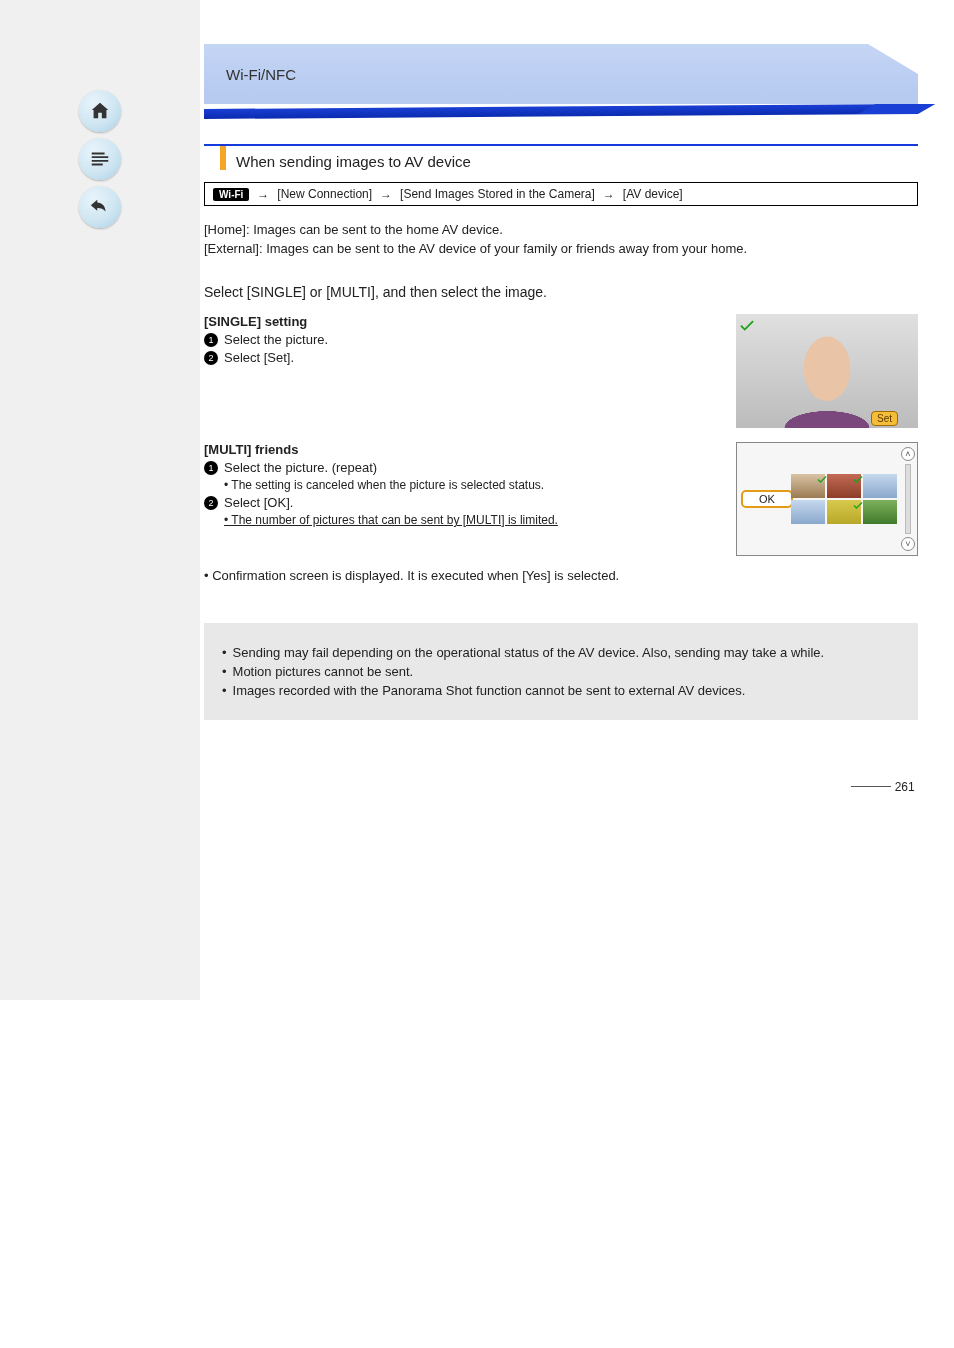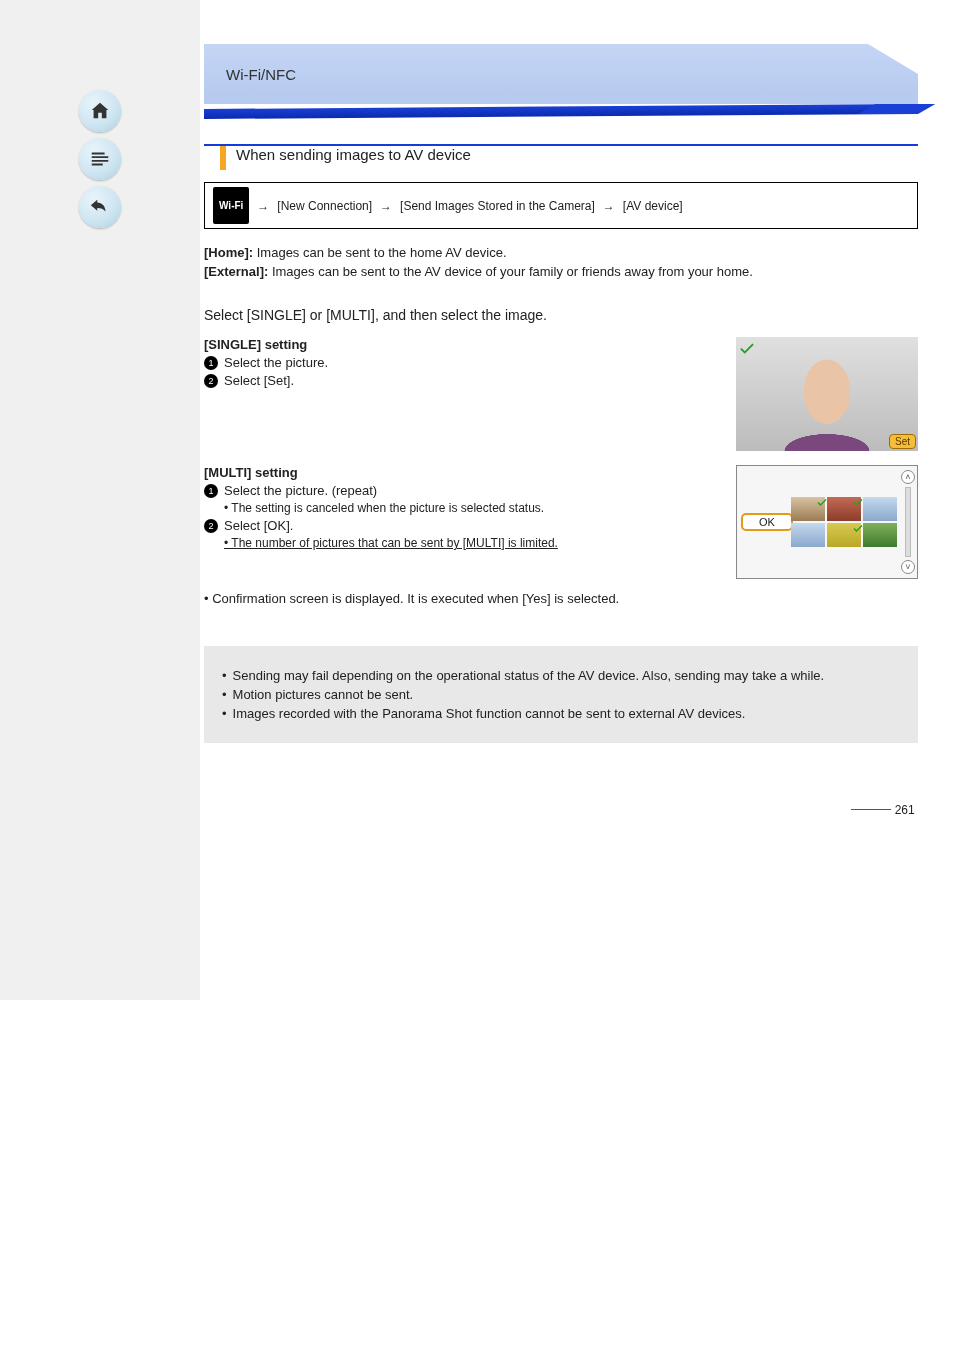--- a/index.html
+++ b/index.html
@@ -57,47 +57,47 @@
   .banner-tail-slant {
     position: absolute;
     right: 0; bottom: -10px; width: 60px; height: 10px;
     background: #1a3fd4;
     transform: skewX(-60deg);
     transform-origin: bottom right;
   }
 
   .sec-title {
     display: flex;
-    align-items: flex-start;
+    align-items: flex-end;
     margin: 40px 0 12px 0;
     font-size: 15px;
     border-top: 2px solid #153bdc;
     padding-left: 16px;
   }
   .sec-title .orange { width: 6px; height: 24px; background: #f5a623; margin-right: 10px; }
 
   .menu-box {
     border: 1px solid #000;
     padding: 4px 8px;
     font-size: 12px;
     display: flex;
     align-items: center;
     gap: 8px;
     flex-wrap: wrap;
   }
   .wifi-tag {
     background: #000; color: #fff;
-    padding: 13px 6px; font-weight: bold; font-size: 10px;
+    padding: 1px 6px; font-weight: bold; font-size: 10px;
     border-radius: 2px;
   }
   .arrow { font-size: 12px; }
 
   .settings-list { font-size: 13px; margin-top: 16px; }
   .settings-list .row { margin: 4px 0; }
-  .settings-list .lbl { font-weight: bold; text-align: right; }
+  .settings-list .lbl { font-weight: normal; text-align: right; }
 
   .heading { font-size: 14px; margin-top: 28px; }
 
   .ex-row { display: flex; align-items: flex-start; gap: 0; margin-top: 14px; }
   .ex-text { flex: 1; font-size: 13px; }
   .bullet-line { display: flex; align-items: flex-start; gap: 6px; margin: 3px 0; }
   .circ-num {
     width: 14px; height: 14px; border-radius: 50%; background: #000; color: #fff;
     display: inline-flex; align-items: center; justify-content: center;
     font-size: 9px; flex-shrink: 0; margin-top: 1px;
@@ -118,21 +118,21 @@
   }
   .thumb-single .hair {
     position: absolute; top: 4px; left: 50%; transform: translateX(-50%);
     width: 80px; height: 100px; border-radius: 40px 40px 60px 60px / 40px 40px 90px 90px;
     background: #4a2a14;
     z-index: -1;
   }
   .corner-tick { position: absolute; top: 2px; left: 2px; width: 18px; height: 18px; }
   .corner-tick svg { width: 18px; height: 18px; }
   .set-btn {
-    position: absolute; bottom: 2px; right: 2px;
+    position: absolute; bottom: 2px; right: 20px;
     background: #f6bd38; border: 1px solid #a06c00; border-radius: 4px;
     font-size: 10px; padding: 1px 5px; color: #5a3b00;
   }
 
   .thumb-grid {
     width: 182px; height: 114px;
     border: 1px solid #888;
     background: #f6f6f6;
     position: relative;
     display: flex; flex-direction: column; justify-content: center;
@@ -253,21 +253,21 @@
             <svg viewBox="0 0 24 24">
                 <path fill="#1ea51e" d="M9 16.2l-4.2-4.2L3 13.8 9 19.8 21 7.8l-1.8-1.8z"></path>
               </svg>
           </div>
           <div class="set-btn">Set</div>
         </div>
       </div>
 
       <div class="ex-row">
         <div class="ex-text">
-          <div style="font-weight:bold;">[MULTI] setting</div>
+          <div style="font-weight:bold;">[MULTI] friends</div>
           <div class="bullet-line">
             <span class="circ-num">1</span>
             <span>Select the picture. (repeat)</span>
           </div>
           <div style="margin-left:20px;font-size:12px;">• The setting is canceled when the picture is selected status.</div>
           <div class="bullet-line">
             <span class="circ-num">2</span>
             <span>Select [OK].</span>
           </div>
           <div style="margin-left:20px;font-size:12px;text-decoration:underline;">• The number of pictures that can be sent by [MULTI] is limited.</div>

